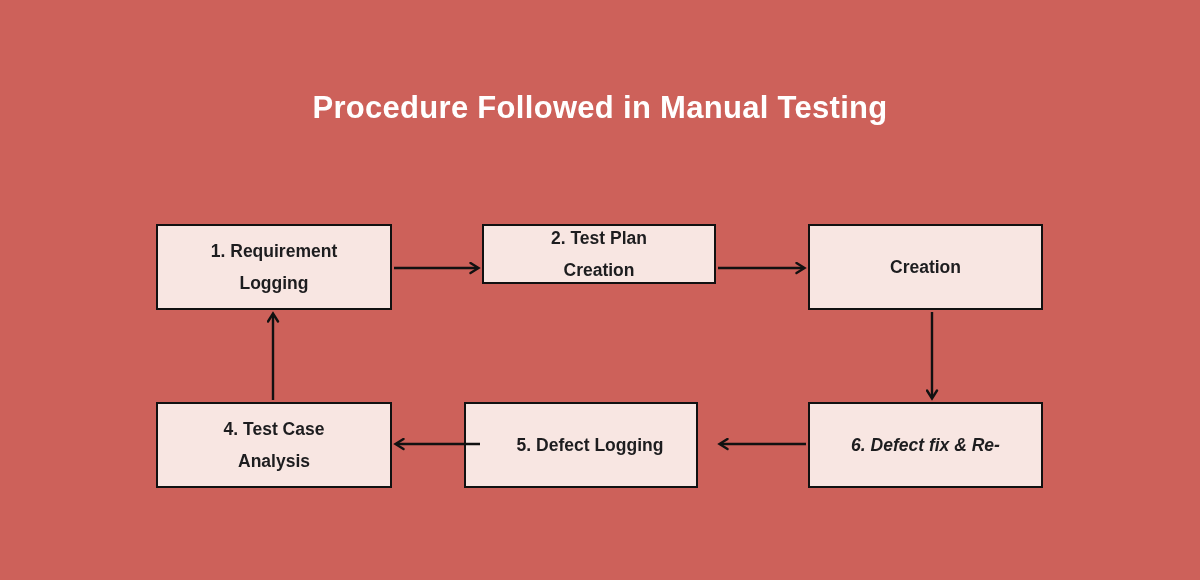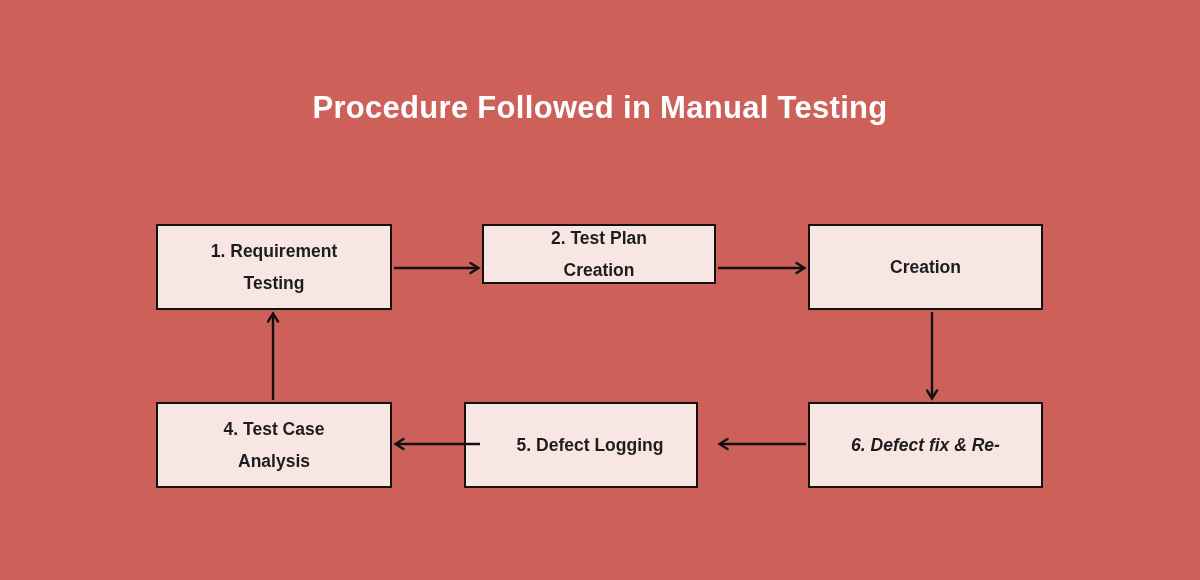--- a/index.html
+++ b/index.html
@@ -64,21 +64,21 @@
 </style>
 </head>
 <body>
 
 <div class="canvas">
 
   <div class="diagram-title">Procedure Followed in Manual Testing</div>
 
   <div class="flow-box box-1">
     <span class="box-line">1. Requirement</span>
-    <span class="box-line">Testing</span>
+    <span class="box-line">Logging</span>
   </div>
 
   <div class="flow-box box-2">
     <span class="box-line">2. Test Plan</span>
     <span class="box-line">Creation</span>
   </div>
 
   <div class="flow-box box-3">
     <span class="box-line">Creation</span>
   </div>

